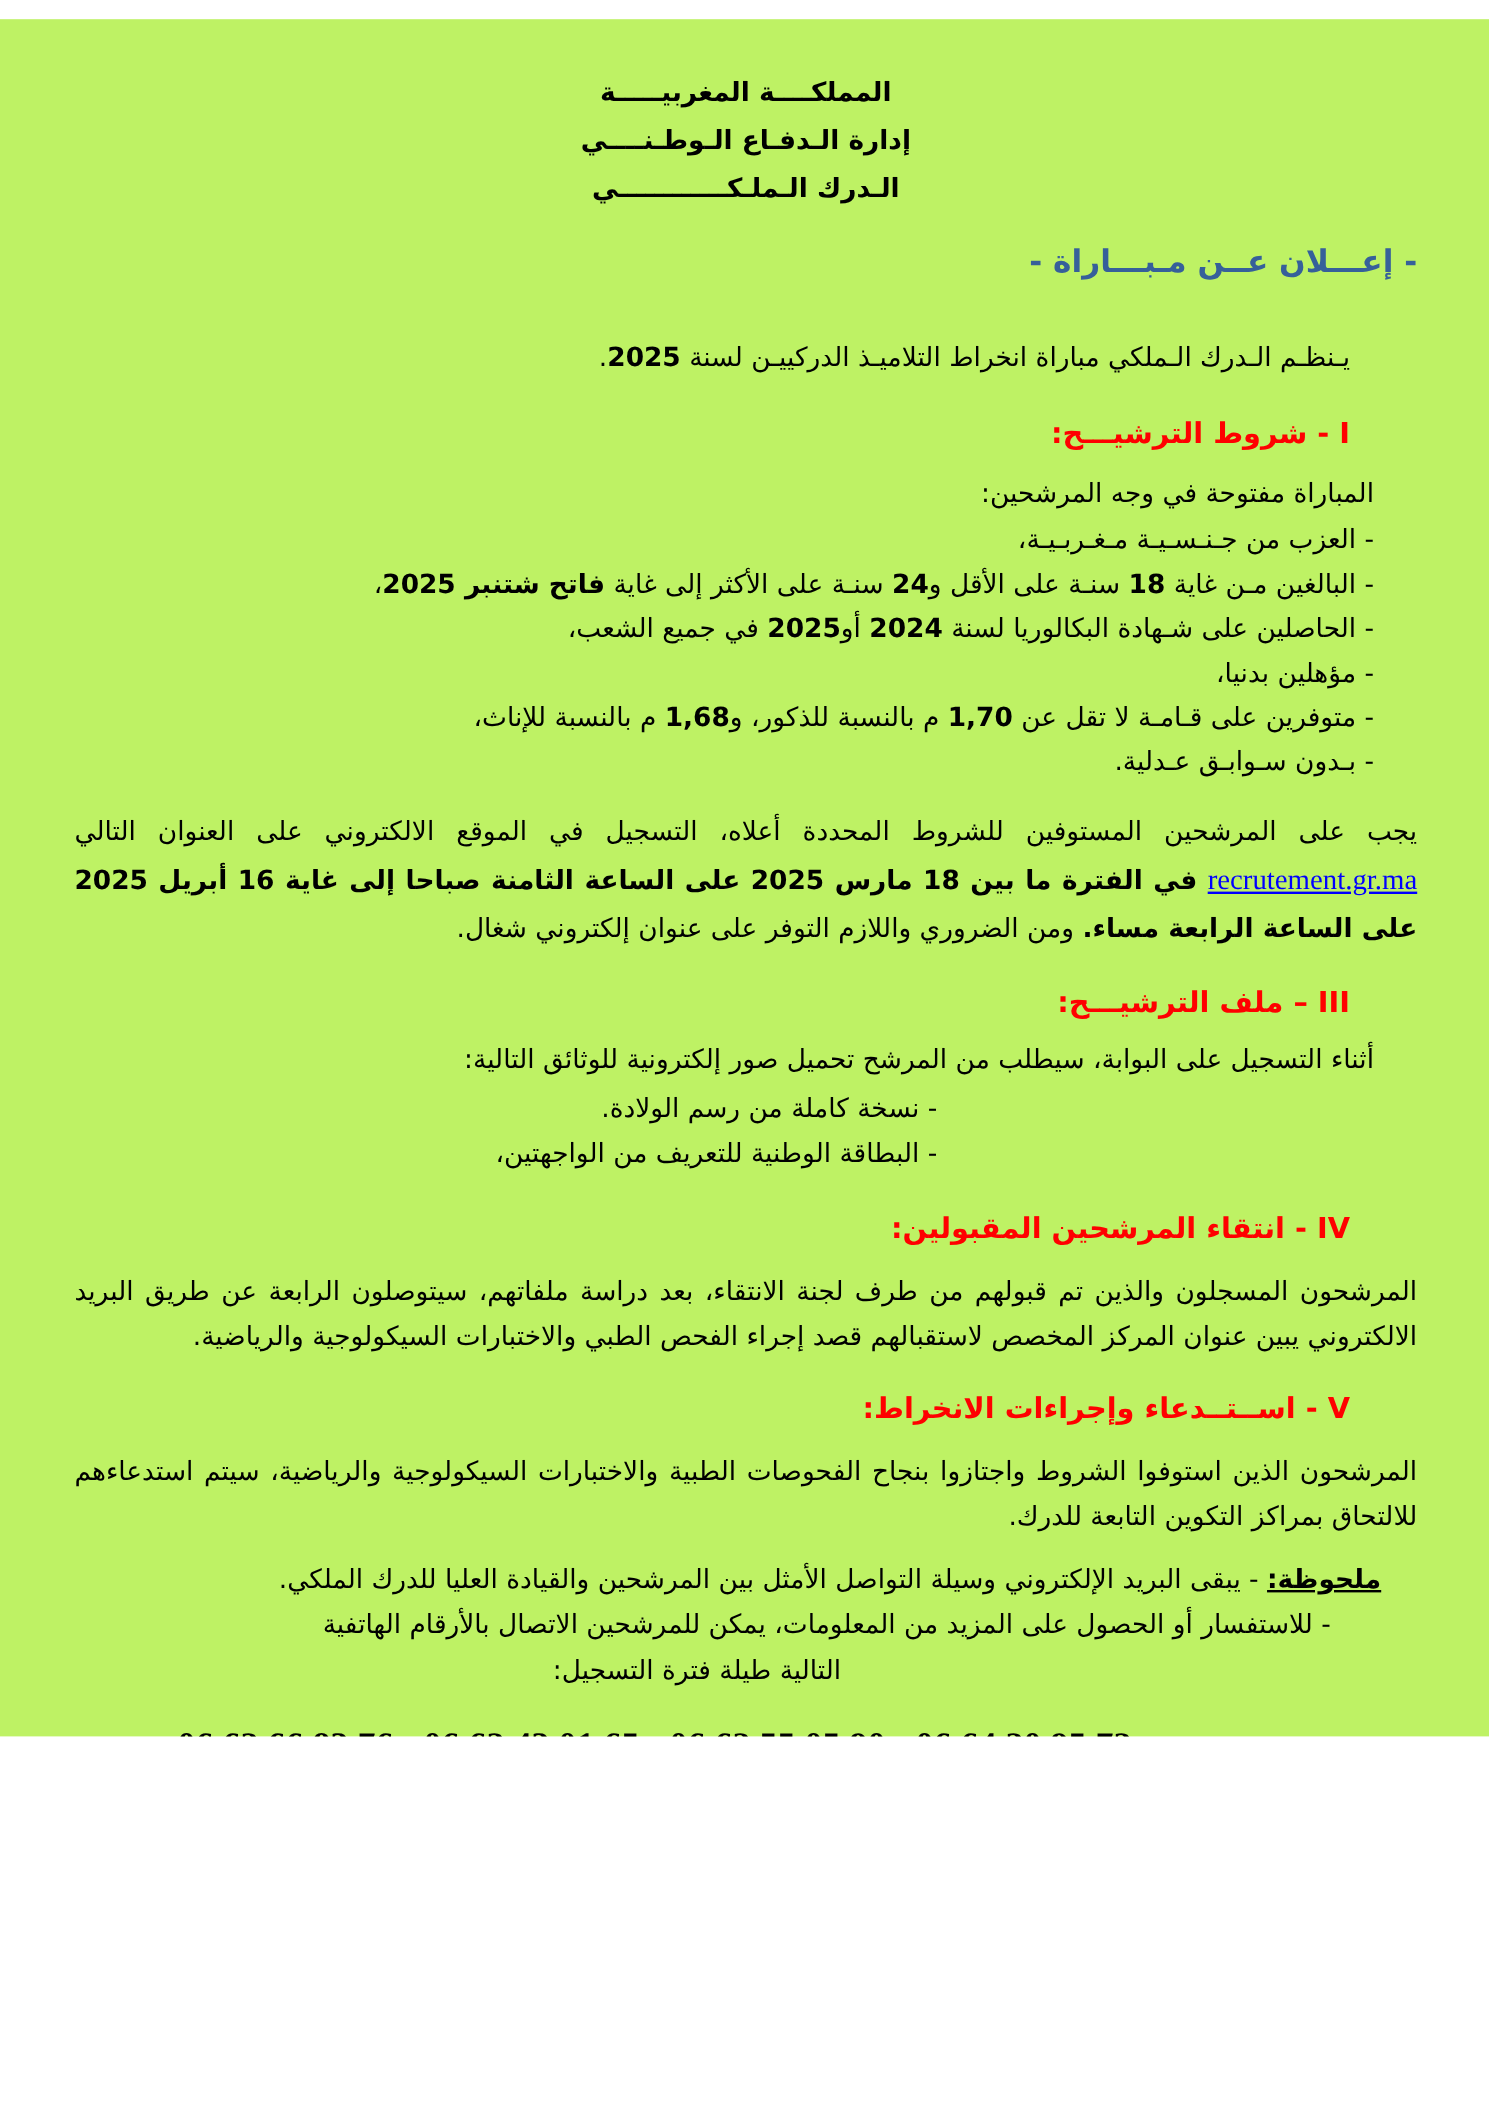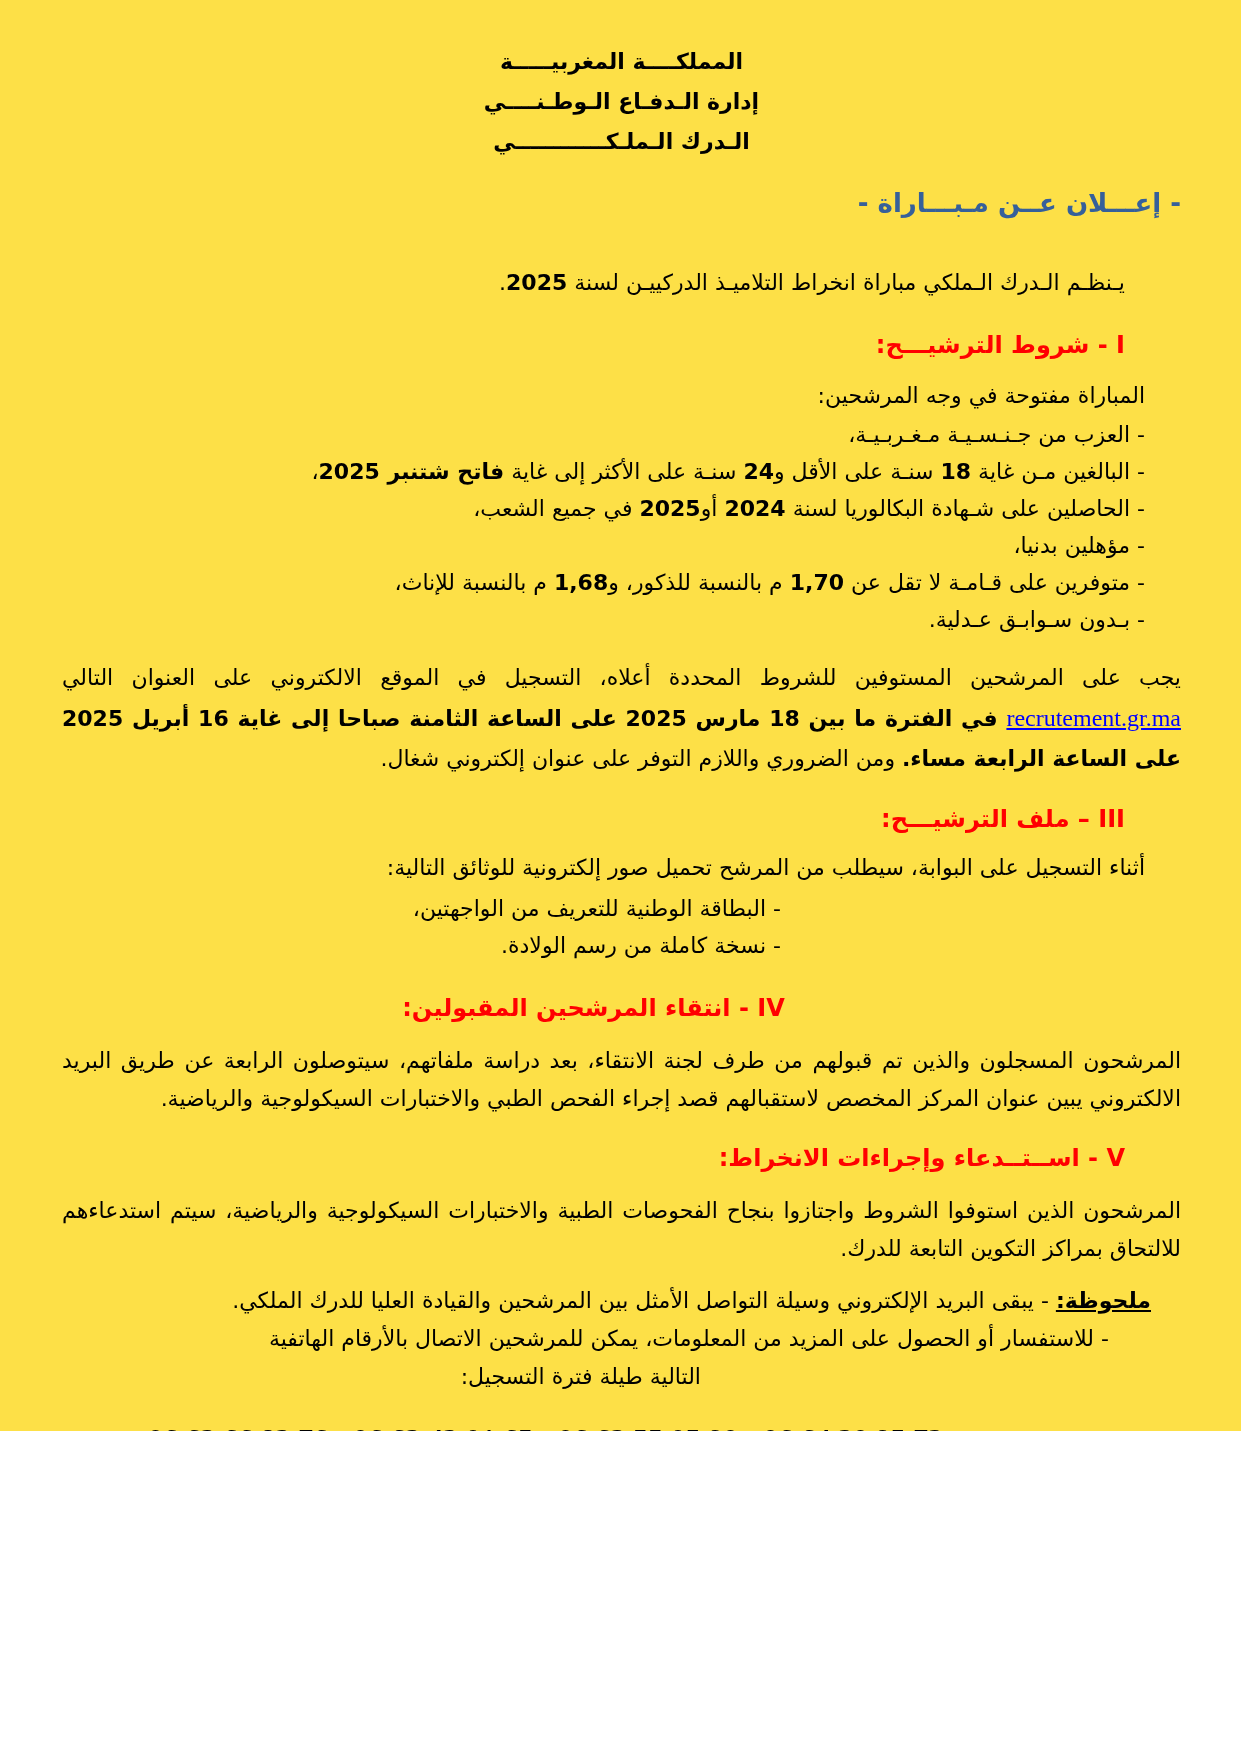--- a/index.html
+++ b/index.html
@@ -1,18 +1,18 @@
 <!DOCTYPE html>
 <html lang="ar"><head>
 <meta charset="utf-8">
 <style>
   html,body{margin:0;padding:0;background:#ffffff;}
   .page{
     width:1241px;height:1431px;
-    margin:0 auto;background:#fde047;
+    margin:16px auto;background:#bef264;
     box-sizing:border-box;
     padding:42px 60px 0 62px;
     direction:rtl;
     font-family:"DejaVu Sans",sans-serif;
     color:#000000;
     font-size:22px;
     overflow:hidden;
   }
   .header{text-align:center;font-weight:bold;font-size:22px;line-height:40px;margin:0 auto;}
   .title{
@@ -87,25 +87,25 @@
   </div>
 
 
   <p class="para"><span>يجب على المرشحين المستوفين للشروط المحددة أعلاه، التسجيل في الموقع الالكتروني على العنوان التالي </span><a class="url">recrutement.gr.ma</a><b> في الفترة ما بين 18 مارس 2025 على الساعة الثامنة صباحا إلى غاية 16 أبريل 2025 على الساعة الرابعة مساء.</b><span> ومن الضروري واللازم التوفر على عنوان إلكتروني شغال.</span></p>
 
   <div class="heading red mt-md">III – ملف الترشيـــح:</div>
 
   <p class="para3">أثناء التسجيل على البوابة، سيطلب من المرشح تحميل صور إلكترونية للوثائق التالية:</p>
 
   <div class="docs">
+    <div>- نسخة كاملة من رسم الولادة.</div>
     <div>- البطاقة الوطنية للتعريف من الواجهتين،</div>
-    <div>- نسخة كاملة من رسم الولادة.</div>
   </div>
 
-  <div class="heading red" style="margin-top:30px;text-align:center;">IV - انتقاء المرشحين المقبولين:</div>
+  <div class="heading red" style="margin-top:30px;">IV - انتقاء المرشحين المقبولين:</div>
 
   <p class="para" style="line-height:38px;">المرشحون المسجلون والذين تم قبولهم من طرف لجنة الانتقاء، بعد دراسة ملفاتهم، سيتوصلون الرابعة عن طريق البريد الالكتروني يبين عنوان المركز المخصص لاستقبالهم قصد إجراء الفحص الطبي والاختبارات السيكولوجية والرياضية.</p>
 
   <div class="heading red mt-md">V - اســتــدعاء وإجراءات الانخراط:</div>
 
   <p class="para" style="line-height:38px;">المرشحون الذين استوفوا الشروط واجتازوا بنجاح الفحوصات الطبية والاختبارات السيكولوجية والرياضية، سيتم استدعاءهم للالتحاق بمراكز التكوين التابعة للدرك.</p>
 
   <div class="note">
     <div class="note-l1"><span class="note-label">ملحوظة:</span><span>  - يبقى البريد الإلكتروني وسيلة التواصل الأمثل بين المرشحين والقيادة العليا للدرك الملكي.</span></div>
     <div class="note-l2">- للاستفسار أو الحصول على المزيد من المعلومات، يمكن للمرشحين الاتصال بالأرقام الهاتفية</div>

